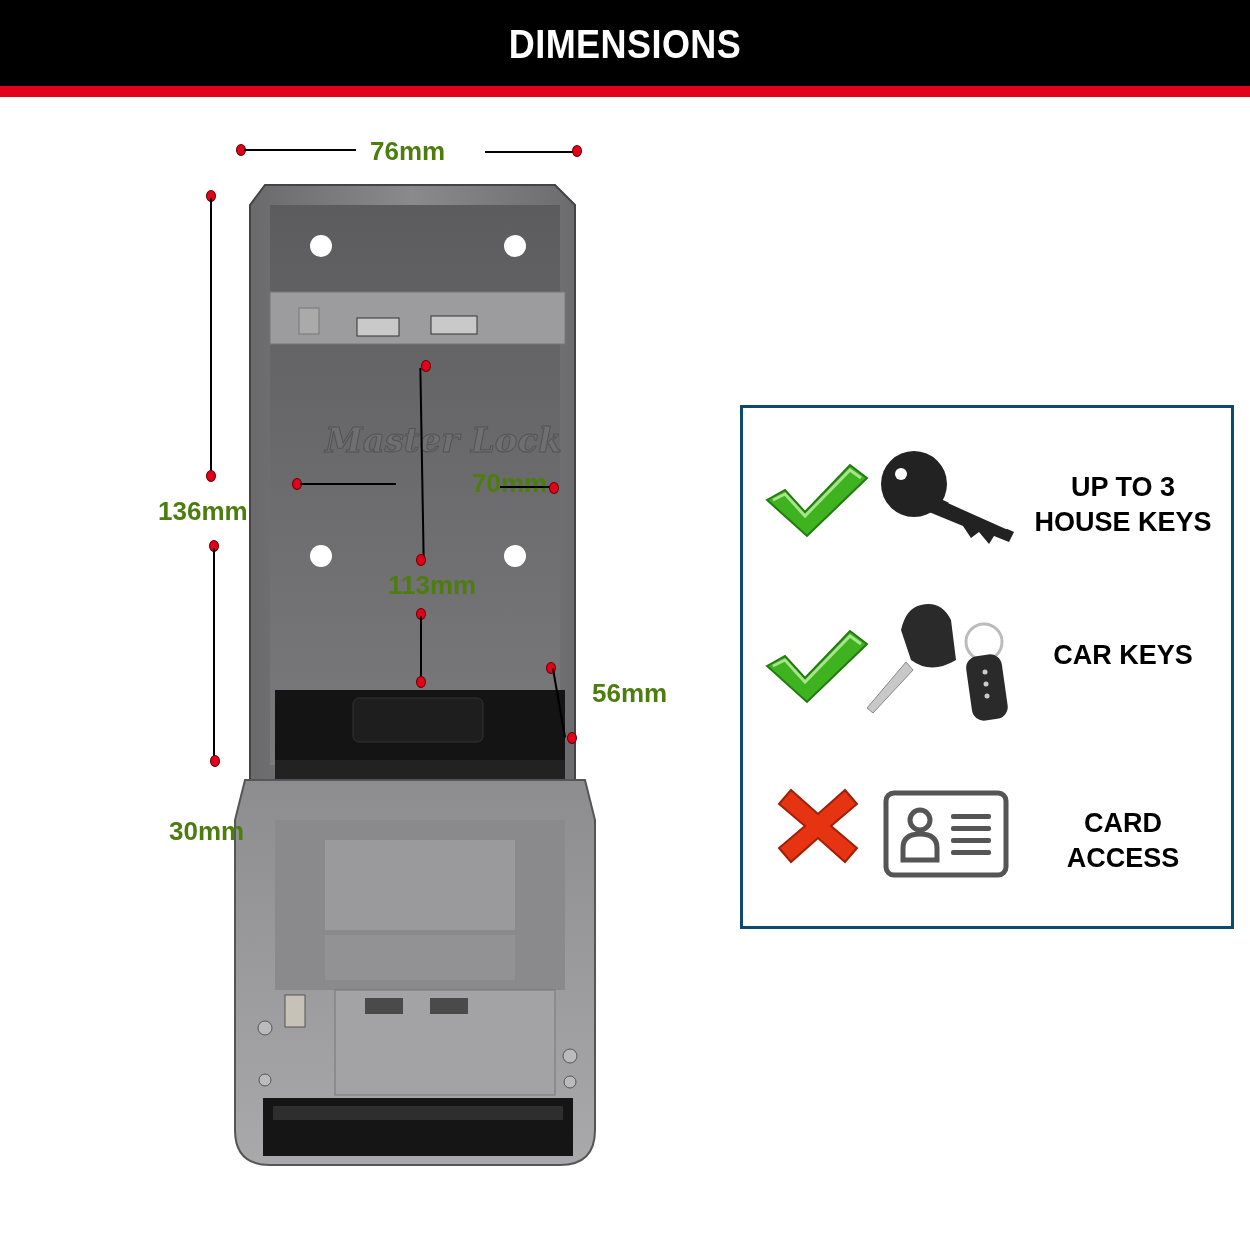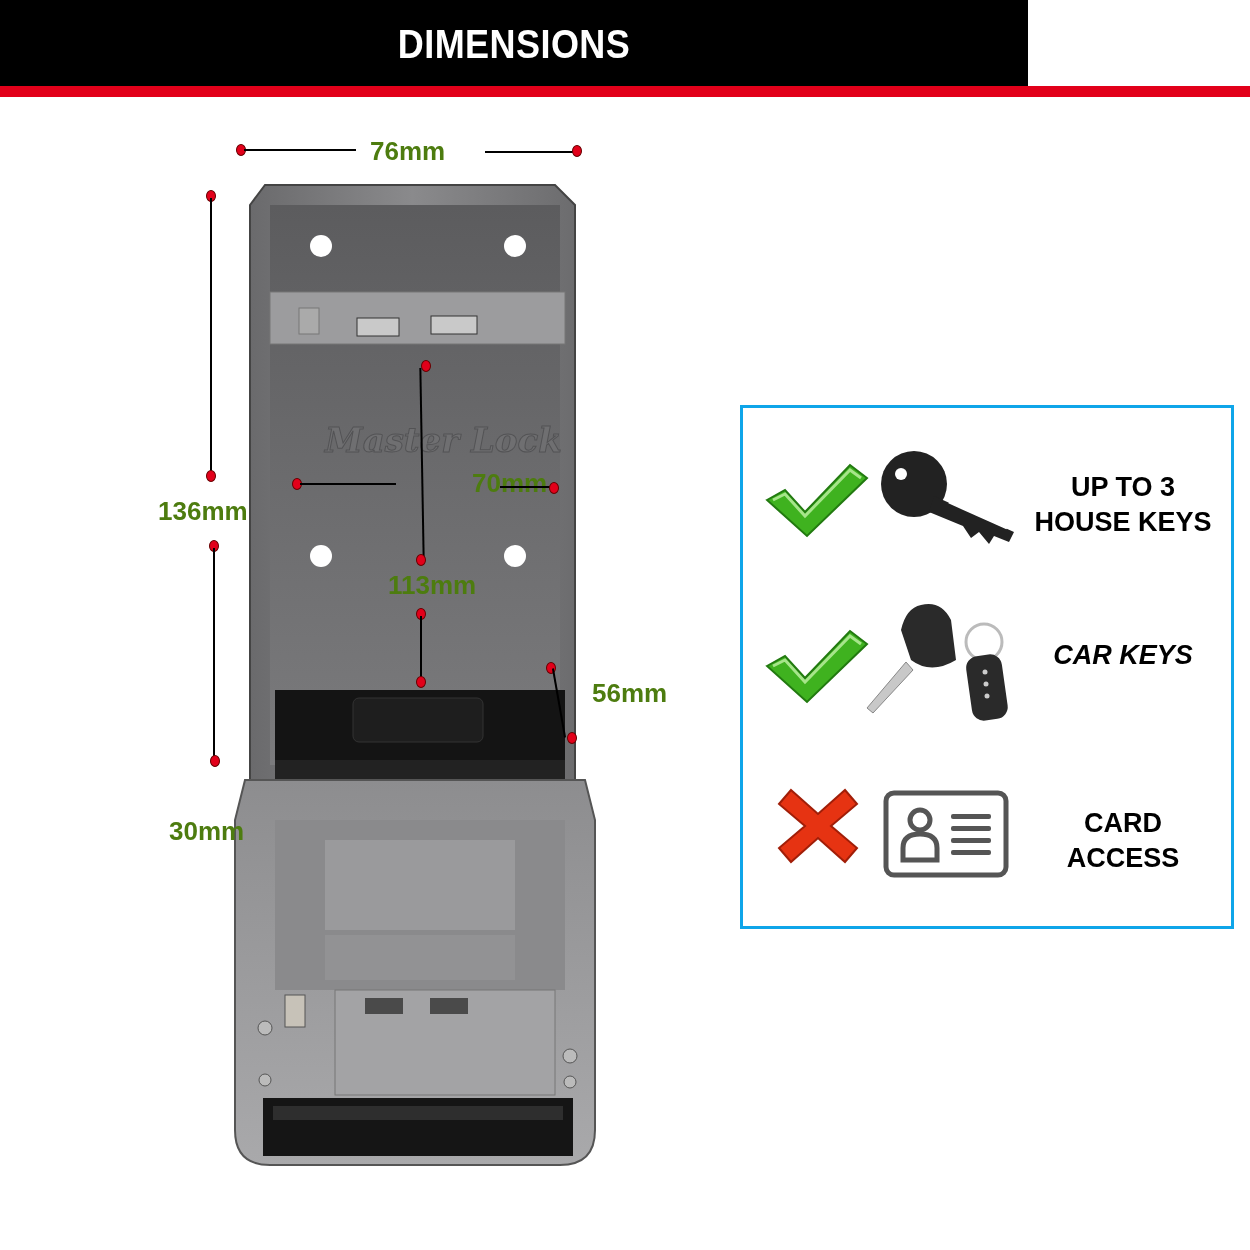--- a/index.html
+++ b/index.html
@@ -1,23 +1,23 @@
 <!DOCTYPE html>
 <html><head>
 <meta charset="utf-8">
 <style>
   html,body{margin:0;padding:0;background:#fff;}
   body{width:1250px;height:1250px;position:relative;overflow:hidden;font-family:"Liberation Sans",sans-serif;}
-  .header{position:absolute;left:0;top:0;width:1028px;height:86px;background:#000;}
+  .header{position:absolute;left:0;top:0;width:1250px;height:86px;background:#000;}
   .header-title{position:absolute;left:0;right:0;top:22px;text-align:center;color:#fff;font-weight:bold;font-size:40px;letter-spacing:0.5px;transform:scaleX(0.9);}
   .redbar{position:absolute;left:0;top:86px;width:1250px;height:11px;background:#e2001a;}
   .lbl{position:absolute;font-weight:bold;font-size:26px;color:#4d7c0f;white-space:nowrap;}
   .dot{position:absolute;width:8px;height:10px;border-radius:50%;background:#e2001a;border:1px solid #600;}
   .line{position:absolute;background:#000;}
-  .legend{position:absolute;left:740px;top:405px;width:488px;height:518px;border:3px solid #0ea5e9;background:#fff;}
+  .legend{position:absolute;left:740px;top:405px;width:488px;height:518px;border:3px solid #0c4a6e;background:#fff;}
   .row-text{position:absolute;font-weight:bold;font-size:27px;color:#000;text-align:center;line-height:35px;}
   .lock{position:absolute;}
 </style>
 </head>
 <body>
 
 <div class="header">
   <div class="header-title">DIMENSIONS</div>
 </div>
 <div class="redbar"></div>
@@ -130,21 +130,21 @@
   </svg>
   <svg style="position:absolute;left:118px;top:192px;" width="170" height="125" viewBox="0 0 170 125">
     <path d="M60 5 Q80 0 90 20 L95 60 Q70 75 50 60 L40 30 Q45 8 60 5 Z" fill="#2a2a2a"></path>
     <path d="M45 62 L6 108 L12 113 L52 70 Z" fill="#c8c8c8" stroke="#888"></path>
     <circle cx="123" cy="42" r="18" fill="none" stroke="#bbb" stroke-width="3"></circle>
     <rect x="108" y="55" width="36" height="65" rx="12" fill="#2a2a2a" transform="rotate(-8 126 88)"></rect>
     <circle cx="124" cy="72" r="2.5" fill="#ccc"></circle>
       <circle cx="125" cy="84" r="2.5" fill="#ccc"></circle>
       <circle cx="126" cy="96" r="2.5" fill="#ccc"></circle>
   </svg>
-  <div class="row-text" style="left:280px;top:230px;width:200px;font-style:italic;">
+  <div class="row-text" style="left:280px;top:230px;width:200px;">
     <div>CAR KEYS</div>
   </div>
 
   <svg style="position:absolute;left:34px;top:378px;" width="82" height="80" viewBox="0 0 82 80">
     <path d="M14 4 L41 28 L68 4 L80 18 L54 40 L80 62 L68 76 L41 52 L14 76 L2 62 L28 40 L2 18 Z" fill="#e63312" stroke="#a11e08" stroke-width="2"></path>
   </svg>
   <svg style="position:absolute;left:140px;top:382px;" width="126" height="88" viewBox="0 0 126 88">
     <rect x="3" y="3" width="120" height="82" rx="8" fill="#fff" stroke="#555" stroke-width="5"></rect>
     <circle cx="37" cy="30" r="10" fill="none" stroke="#555" stroke-width="5"></circle>
     <path d="M20 70 L20 58 Q20 44 37 44 Q54 44 54 58 L54 70 Z" fill="none" stroke="#555" stroke-width="5"></path>

